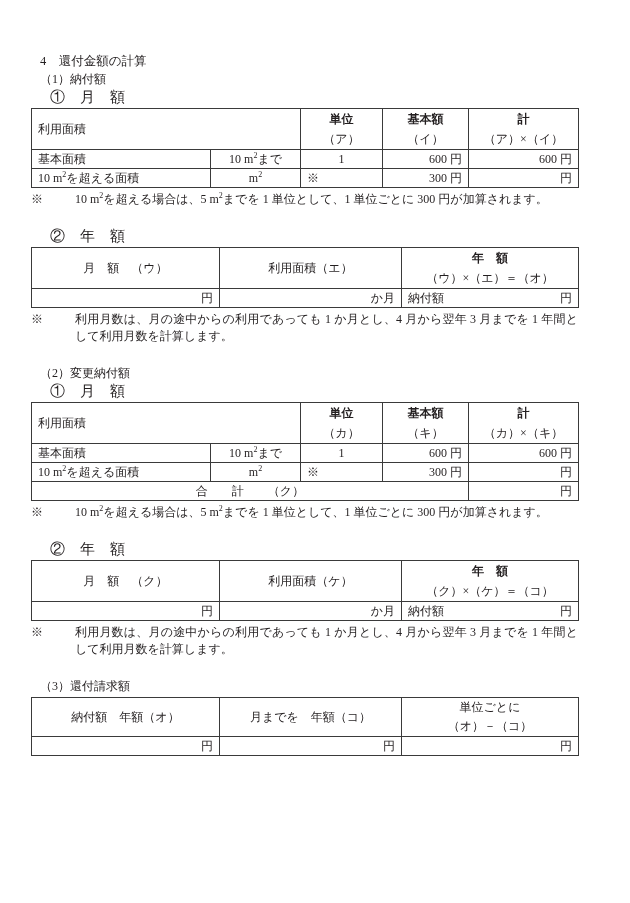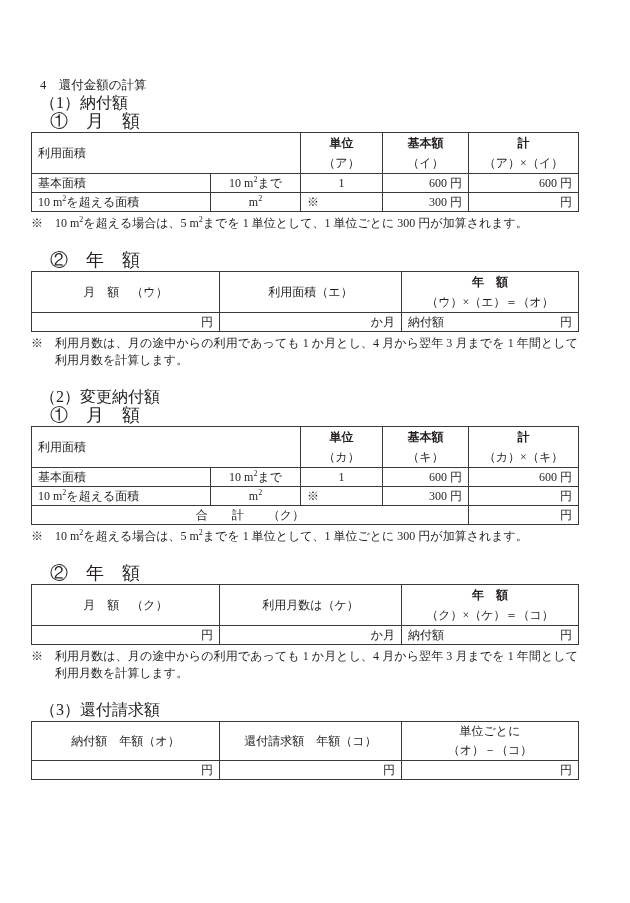--- a/index.html
+++ b/index.html
@@ -12,38 +12,38 @@
     height: 903px;
     font-family: "Liberation Serif", "DejaVu Serif", serif;
     color: #231f20;
     -webkit-font-smoothing: antialiased;
   }
   .page {
     position: relative;
     width: 630px;
     height: 903px;
     box-sizing: border-box;
-    padding: 76px 52px 0 31px;
+    padding: 52px 52px 0 31px;
   }
 
   
   .h-main {
     font-size: 12.5px;
     line-height: 18px;
     margin: 0 0 0 9px;
     white-space: pre;
   }
   .h-sub {
-    font-size: 16px;
+    font-size: 12px;
     line-height: 18px;
     margin: 0 0 0 9px;
     white-space: pre;
   }
   .h-item {
-    font-size: 18px;
+    font-size: 15px;
     line-height: 18px;
     margin: 0 0 0 19px;
     white-space: pre;
   }
   .gap-l { height: 19px; }
 
   
   .note {
     font-size: 12px;
     line-height: 17px;
@@ -54,20 +54,21 @@
   }
   .note-mark {
     flex: 0 0 auto;
     width: 24px;
     text-align: left;
   }
   .note-body {
     flex: 1 1 auto;
     text-align: justify;
     text-justify: inter-ideograph;
+    margin-left: 20px;
   }
 
   
   table.doc {
     border-collapse: collapse;
     width: 547px;
     table-layout: fixed;
     font-size: 12px;
     margin: 2px 0 0 0;
   }
@@ -275,21 +276,21 @@
 
   <table class="doc">
     <colgroup>
         <col style="width:188px">
         <col style="width:182px">
         <col style="width:177px">
       </colgroup>
     <tbody>
       <tr>
         <td class="hd-tall c">月　額　（ク）</td>
-        <td class="hd-tall c">利用月数は（ケ）</td>
+        <td class="hd-tall c">利用面積（ケ）</td>
         <td class="hd2">
           <span class="ln1">年　額</span>
           <span class="ln2">（ク）×（ケ）＝（コ）</span>
         </td>
       </tr>
       <tr>
         <td class="r">円</td>
         <td class="r">か月</td>
         <td>
           <span class="cell-split">
@@ -312,21 +313,21 @@
 
   <table class="doc">
     <colgroup>
         <col style="width:188px">
         <col style="width:182px">
         <col style="width:177px">
       </colgroup>
     <tbody>
       <tr>
         <td class="hd-tall c">納付額　年額（オ）</td>
-        <td class="hd-tall c">還付請求額　年額（コ）</td>
+        <td class="hd-tall c">月までを　年額（コ）</td>
         <td class="hd-tall">
           <span class="ln1">単位ごとに</span>
           <span class="ln2">（オ）－（コ）</span>
         </td>
       </tr>
       <tr>
         <td class="r">円</td>
         <td class="r">円</td>
         <td class="r">円</td>
       </tr>

